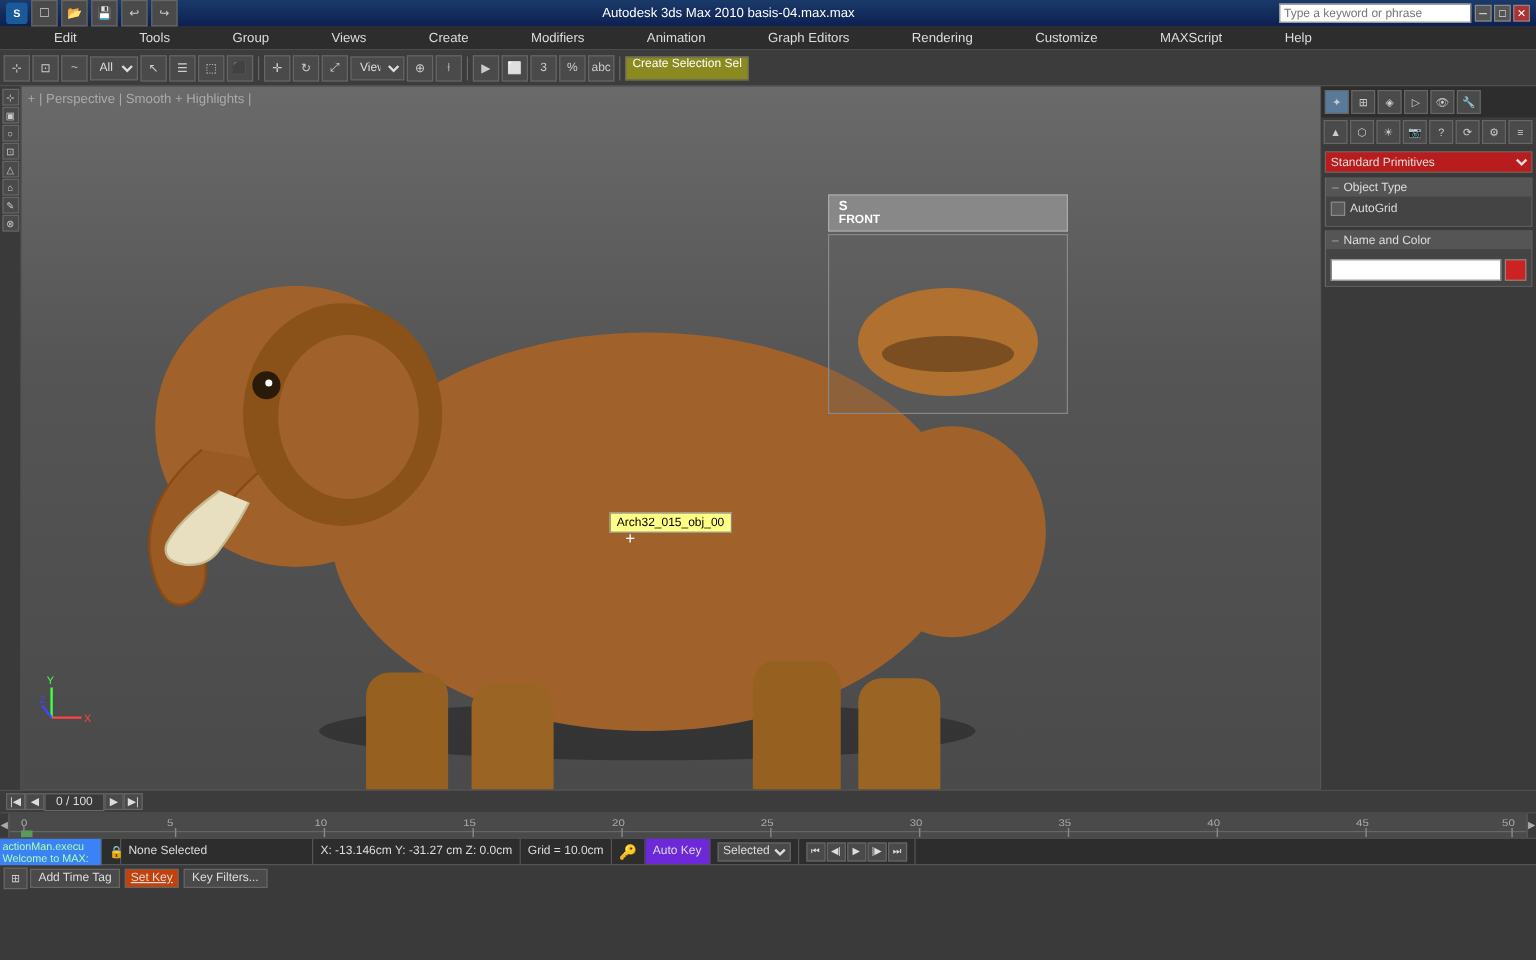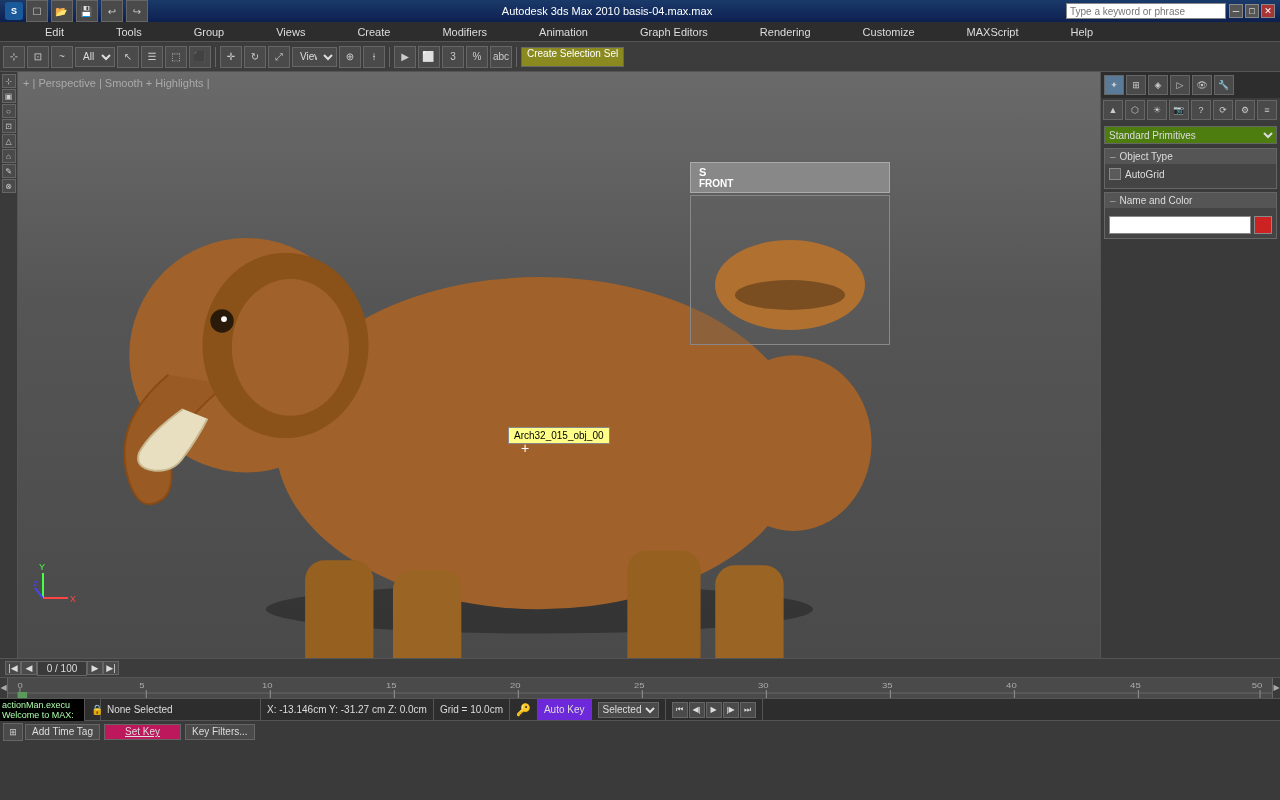--- a/index.html
+++ b/index.html
@@ -90,21 +90,21 @@
 
     #right-panel-icons {
       display: flex; flex-wrap: wrap; background: #3c3c3c; padding: 2px; gap: 2px;
     }
     .rp-icon { width: 20px; height: 20px; background: #4a4a4a; border: 1px solid #666; display: flex; align-items: center; justify-content: center; font-size: 9px; cursor: pointer; color: #ccc; }
 
     #primitives-dropdown {
       margin: 4px 3px; display: flex; align-items: center;
     }
     #primitives-dropdown select {
-      flex: 1; height: 18px; background: #4d7c0f; border: 1px solid #666;
+      flex: 1; height: 18px; background: #b91c1c; border: 1px solid #666;
       color: #ddd; font-size: 10px;
     }
 
     .panel-section { margin: 3px; border: 1px solid #666; }
     .panel-section-header {
       background: #555; color: #ddd; font-size: 10px; padding: 2px 5px;
       display: flex; align-items: center; cursor: pointer;
     }
     .panel-section-header .minus { margin-right: 4px; color: #aaa; }
     .panel-section-body { padding: 4px; background: #444; }
@@ -409,21 +409,21 @@
       <text x="1043" y="10" fill="#aaa" font-size="8">50</text>
 
       <rect x="8" y="14" width="8" height="6" fill="#5a9a5a"></rect>
     </svg>
   </div>
   <div class="right-expand">▶</div>
 </div>
 
 <div id="statusbar">
 
-  <div style="width:85px;height:22px;background:#000000;border-right:1px solid #555;display:flex;flex-direction:column;overflow:hidden;justify-content:center;padding:0 2px;">
+  <div style="width:85px;height:22px;background:#3b82f6;border-right:1px solid #555;display:flex;flex-direction:column;overflow:hidden;justify-content:center;padding:0 2px;">
     <div style="font-size:9px;color:#afa;">actionMan.execu</div>
     <div style="font-size:9px;color:#afa;">Welcome to MAX:</div>
   </div>
 
   <div class="sb-section" style="width:16px;">
     <span style="font-size:10px;">🔒</span>
   </div>
 
   <div class="sb-section" style="width:160px;">
     <span>None Selected</span>
@@ -459,16 +459,16 @@
     <div class="pb-btn">⏭</div>
   </div>
   <div class="sb-flex"></div>
 </div>
 
 <div id="bottom-toolbar">
   <div class="bt-icon">⊞</div>
 
   <div style="background:#4a4a4a;border:1px solid #666;color:#ddd;font-size:10px;padding:0 6px;height:16px;display:flex;align-items:center;cursor:pointer;">Add Time Tag</div>
 
-  <div style="background:#be185d;border:1px solid #666;color:#ddd;font-size:10px;padding:0 20px;height:16px;display:flex;align-items:center;cursor:pointer;margin-left:2px;text-decoration:underline;">Set Key</div>
+  <div style="background:#c2410c;border:1px solid #666;color:#ddd;font-size:10px;padding:0 4px;height:16px;display:flex;align-items:center;cursor:pointer;margin-left:2px;text-decoration:underline;">Set Key</div>
 
   <div style="background:#4a4a4a;border:1px solid #666;color:#ddd;font-size:10px;padding:0 6px;height:16px;display:flex;align-items:center;cursor:pointer;margin-left:2px;">Key Filters...</div>
 </div>
 
 </body></html>

